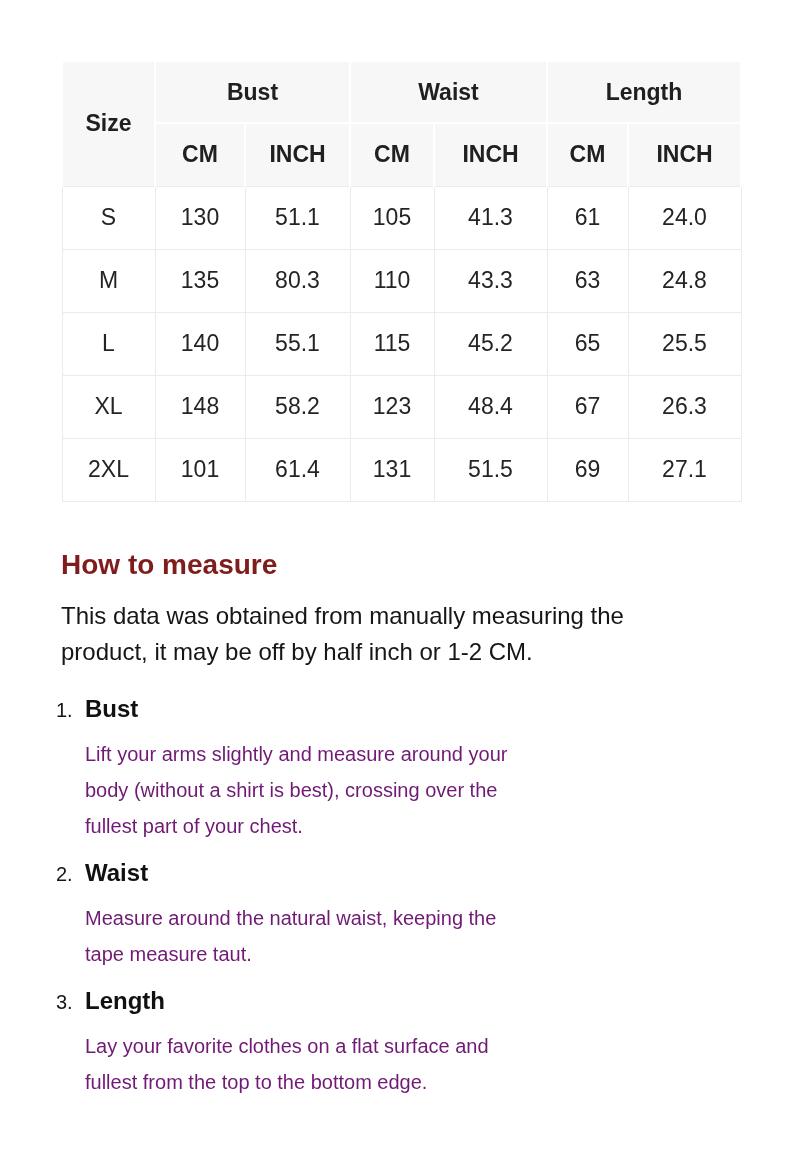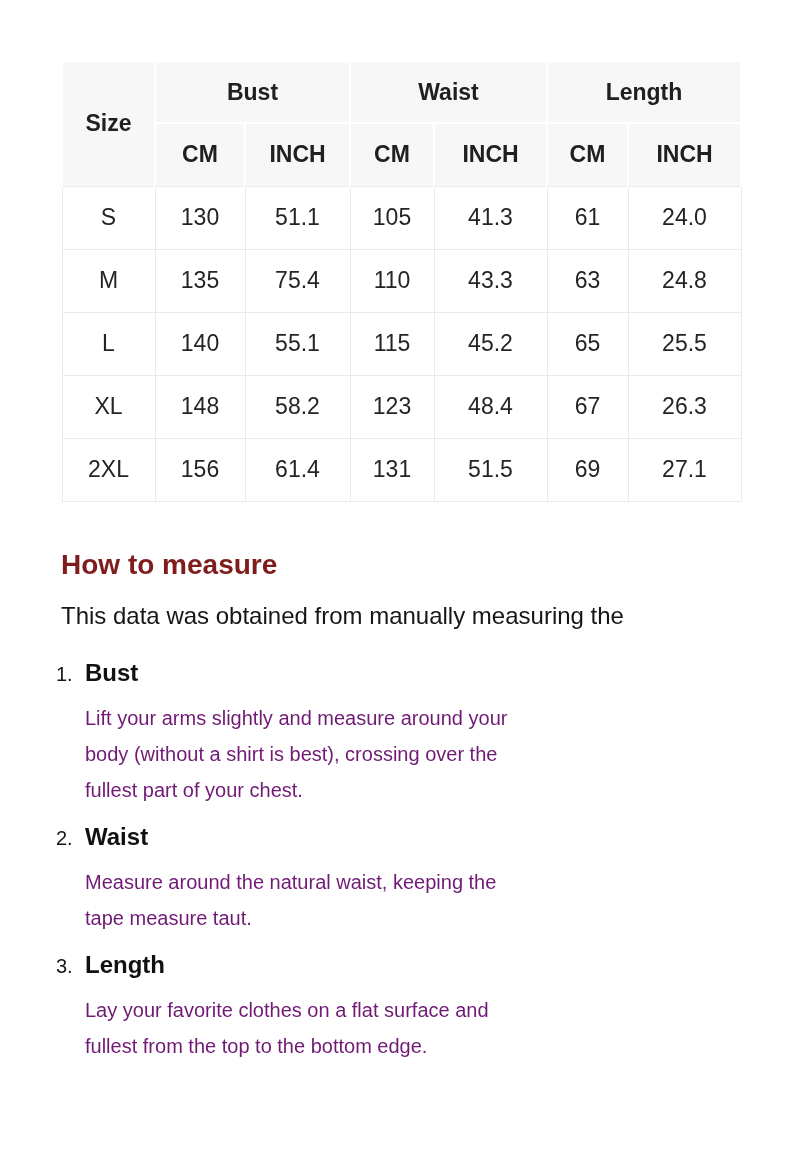--- a/index.html
+++ b/index.html
@@ -129,21 +129,21 @@
         <td>130</td>
         <td>51.1</td>
         <td>105</td>
         <td>41.3</td>
         <td>61</td>
         <td>24.0</td>
       </tr>
       <tr>
         <td>M</td>
         <td>135</td>
-        <td>75.4</td>
+        <td>80.3</td>
         <td>110</td>
         <td>43.3</td>
         <td>63</td>
         <td>24.8</td>
       </tr>
       <tr>
         <td>L</td>
         <td>140</td>
         <td>55.1</td>
         <td>115</td>
@@ -155,35 +155,36 @@
         <td>XL</td>
         <td>148</td>
         <td>58.2</td>
         <td>123</td>
         <td>48.4</td>
         <td>67</td>
         <td>26.3</td>
       </tr>
       <tr>
         <td>2XL</td>
-        <td>156</td>
+        <td>101</td>
         <td>61.4</td>
         <td>131</td>
         <td>51.5</td>
         <td>69</td>
         <td>27.1</td>
       </tr>
     </tbody>
   </table>
 
   <section>
     <h2 class="htm-title">How to measure</h2>
 
     <p class="intro">
       <span class="ln">This data was obtained from manually measuring the</span>
+      <span class="ln">product, it may be off by half inch or 1-2 CM.</span>
     </p>
 
     <div class="steps">
 
       <div class="step">
         <span class="step-number">1.</span>
         <div class="step-body">
           <span class="step-title">Bust</span>
           <p class="step-desc">
             <span class="ln">Lift your arms slightly and measure around your</span>

